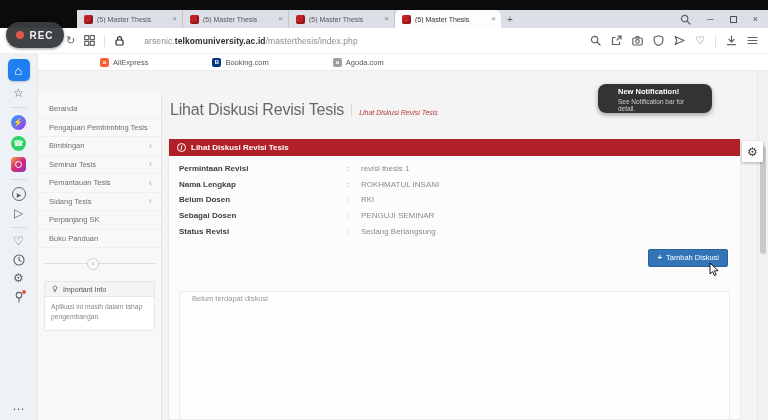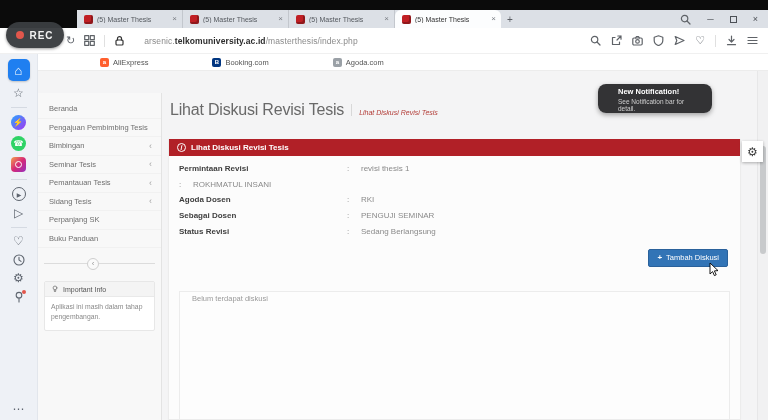--- a/index.html
+++ b/index.html
@@ -357,25 +357,26 @@
           <span class="infocirc">i</span>
           <span>Lihat Diskusi Revisi Tesis</span>
         </div>
         <div class="panel-b">
           <div class="drow">
             <span class="dlabel">Permintaan Revisi</span>
             <span class="dcolon">:</span>
             <span class="dvalue">revisi thesis 1</span>
           </div>
           <div class="drow">
+            <span class="dlabel">Nama Lengkap</span>
             <span class="dcolon">:</span>
             <span class="dvalue">ROKHMATUL INSANI</span>
           </div>
           <div class="drow">
-            <span class="dlabel">Agoda Dosen</span>
+            <span class="dlabel">Belum Dosen</span>
             <span class="dcolon">:</span>
             <span class="dvalue">RKI</span>
           </div>
           <div class="drow">
             <span class="dlabel">Sebagai Dosen</span>
             <span class="dcolon">:</span>
             <span class="dvalue">PENGUJI SEMINAR</span>
           </div>
           <div class="drow">
             <span class="dlabel">Status Revisi</span>

